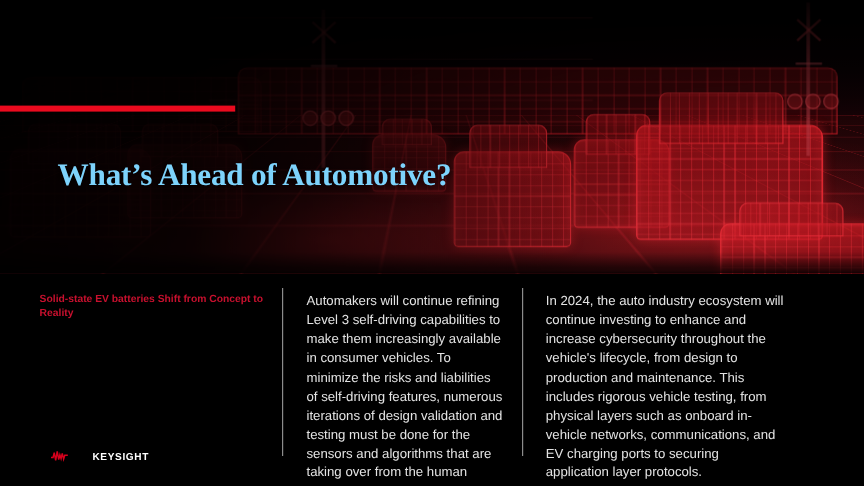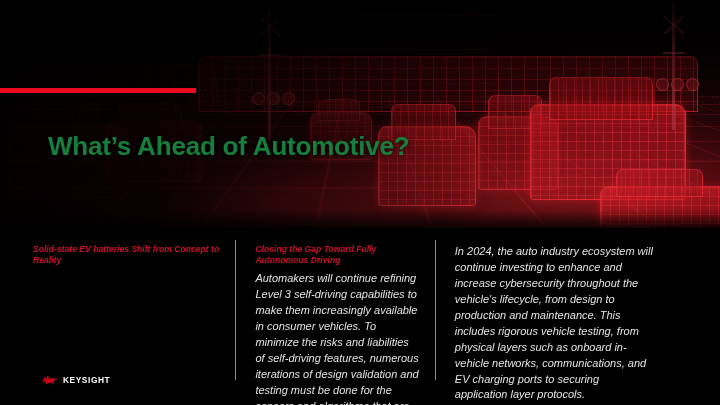--- a/index.html
+++ b/index.html
@@ -122,31 +122,31 @@
     background: linear-gradient(180deg, rgba(0,0,0,0), rgba(0,0,0,.85));
   }
 
   
   #accent-bar {
     position:absolute; left:0; top:88px; width:196px; height:5px;
     background: #eb0a1e;
   }
   #page-title {
     position:absolute; left:48px; top:131px;
-    font-size: 26px; font-weight: 700; color:#15803d;
+    font-size: 26px; font-weight: 700; color:#7dd3fc;
     letter-spacing:-0.2px;
     text-shadow: 0 1px 6px rgba(0,0,0,.85);
     white-space: nowrap;
+    font-family: Liberation Serif, serif;
   }
 
   
   #columns {
     position:absolute; left:0; top:236px; width:668px; height:148px;
     display:flex;
-    font-style:italic;
   }
   .col { position:relative; padding: 8px 14px 0 20px; }
   .col-1 { width: 253px; padding-left: 33px; padding-right: 16px; }
   .col-2 { width: 215px; }
   .col-3 { width: 252px; }
   .col-div {
     position:absolute; left:0; top:4px; width:1px; height:140px;
     background:#8c8c8c;
   }
   .col-head {
@@ -156,21 +156,21 @@
   }
   .col-body {
     color:#e3e3e3;
     font-size:11px; font-weight:400; line-height:1.45;
     white-space: pre-line;
   }
 
   
   #footer-logo {
     position:absolute; left:42px; top:375px;
-    display:flex; align-items:center; gap:6px;
+    display:flex; align-items:center; gap:20px;
   }
   #logo-mark { display:block; }
   #logo-text {
     color:#ffffff; font-size:8.4px; font-weight:700; letter-spacing:.55px;
   }
 </style>
 </head>
 <body>
 
 <div id="slide">
@@ -224,21 +224,20 @@
   <h1 id="page-title">What’s Ahead of Automotive?</h1>
 
   <div id="columns">
 
     <div class="col col-1">
       <div class="col-head">Solid-state EV batteries Shift from Concept to Reality</div>
     </div>
 
     <div class="col col-2">
       <div class="col-div"></div>
-      <div class="col-head">Closing the Gap Toward Fully Autonomous Driving</div>
       <div class="col-body">Automakers will  continue refining Level 3 self-driving capabilities to make them increasingly available  in  consumer vehicles.  To minimize the risks and liabilities of self-driving features, numerous iterations of design validation and testing must be done for the sensors and algorithms that  are taking over from the human driver.</div>
     </div>
 
     <div class="col col-3">
       <div class="col-div"></div>
       <div class="col-body">In 2024, the auto industry ecosystem will continue investing to enhance and increase cybersecurity throughout the vehicle's lifecycle, from design to production and maintenance. This includes rigorous vehicle testing, from physical layers such as onboard in-vehicle networks, communications, and EV charging ports to securing application layer protocols.</div>
     </div>
 
   </div>
 

